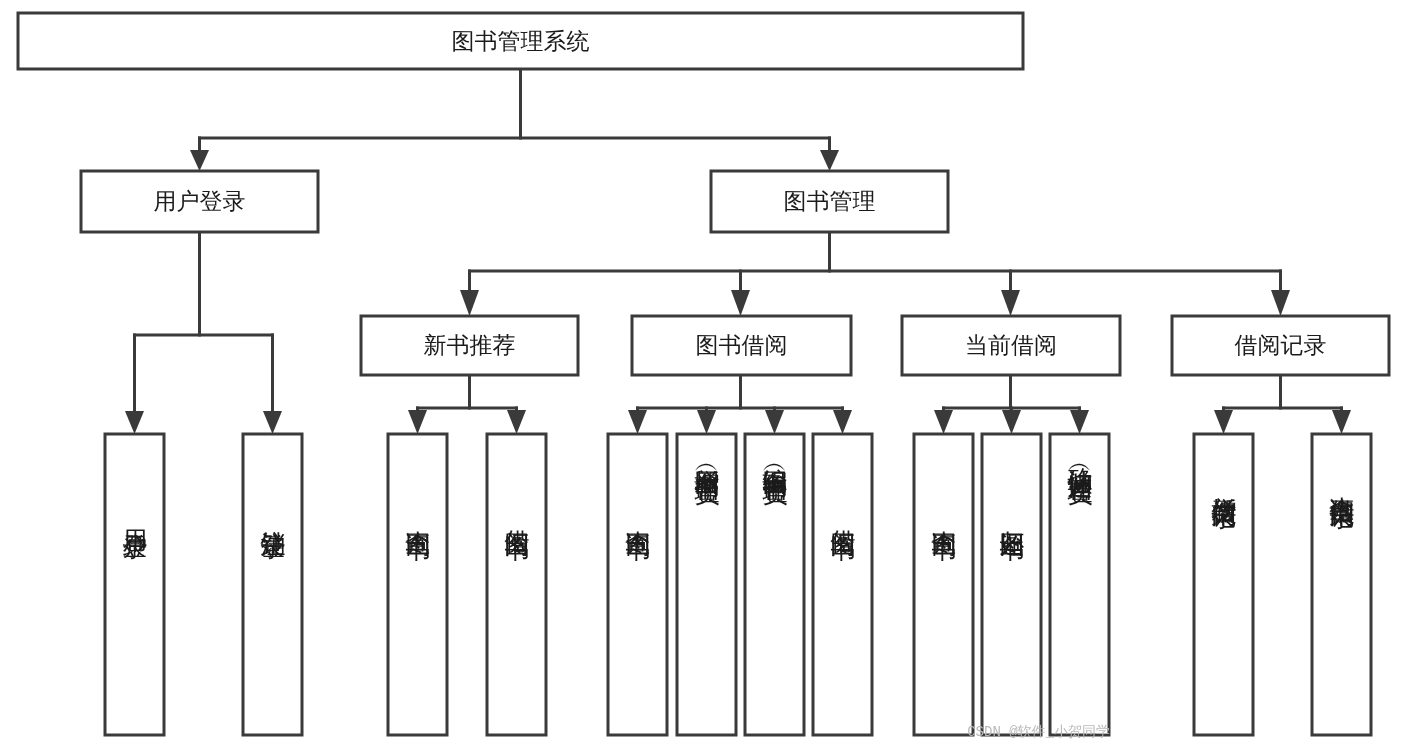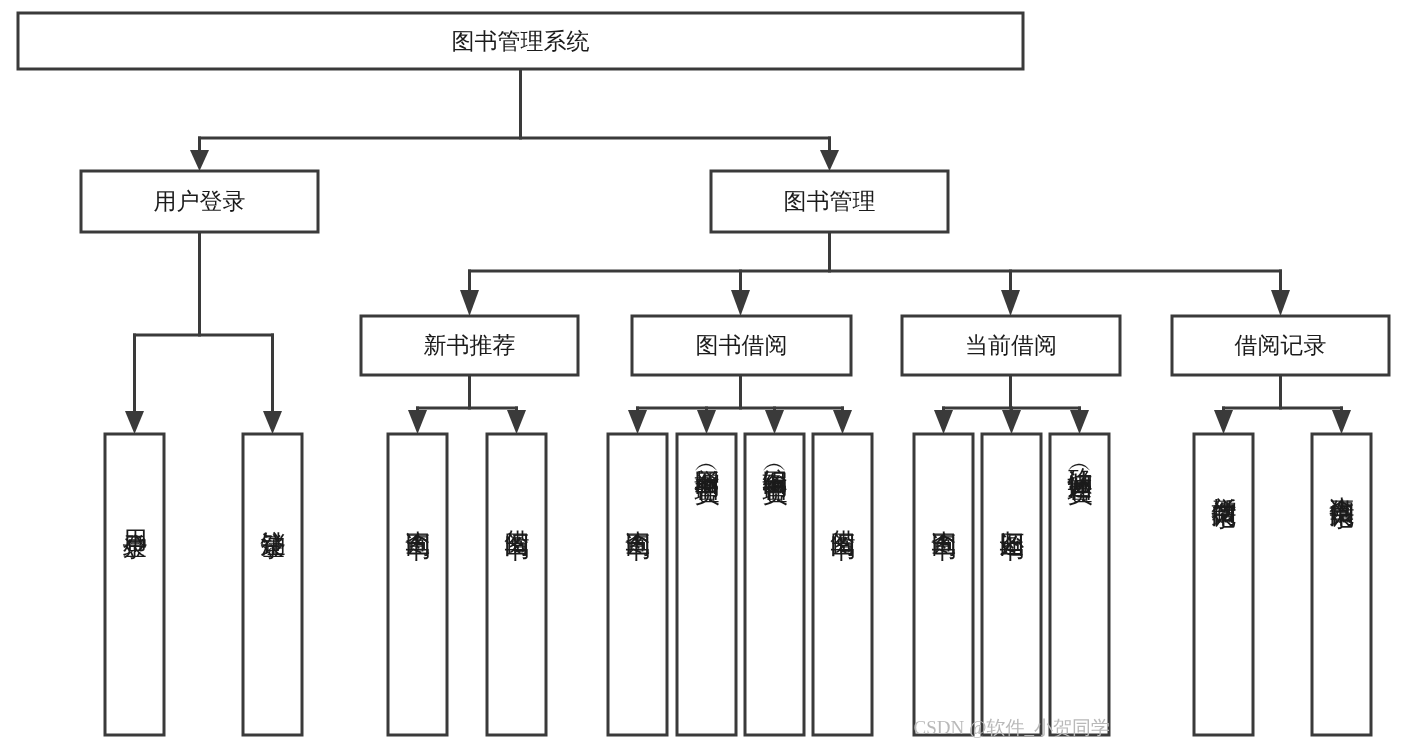--- a/index.html
+++ b/index.html
@@ -62,22 +62,22 @@
     font-size: 25px;
     line-height: 1.12;
     color: #1b1b1b;
     letter-spacing: 2px;
     white-space: nowrap;
   }
   .watermark {
     position: absolute;
     right: 12px;
     bottom: 6px;
-    font-family: Liberation Serif, serif;
-    font-size: 19px;
+    font-family: Liberation Mono, monospace;
+    font-size: 14px;
     color: #b9b9b9;
     white-space: nowrap;
     pointer-events: none;
   }
 </style>
 </head>
 <body>
 
 <div id="diagram-root">
 

